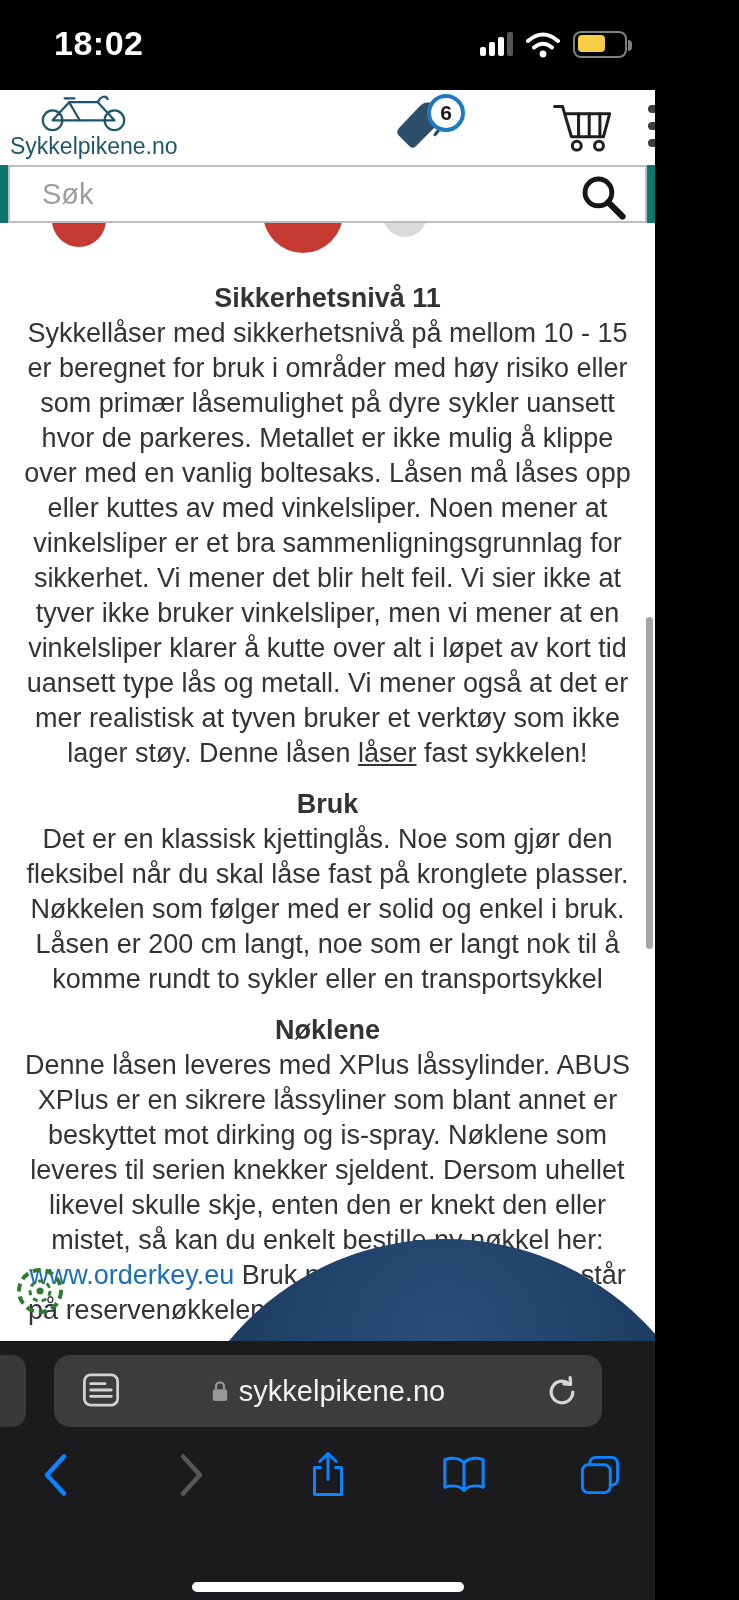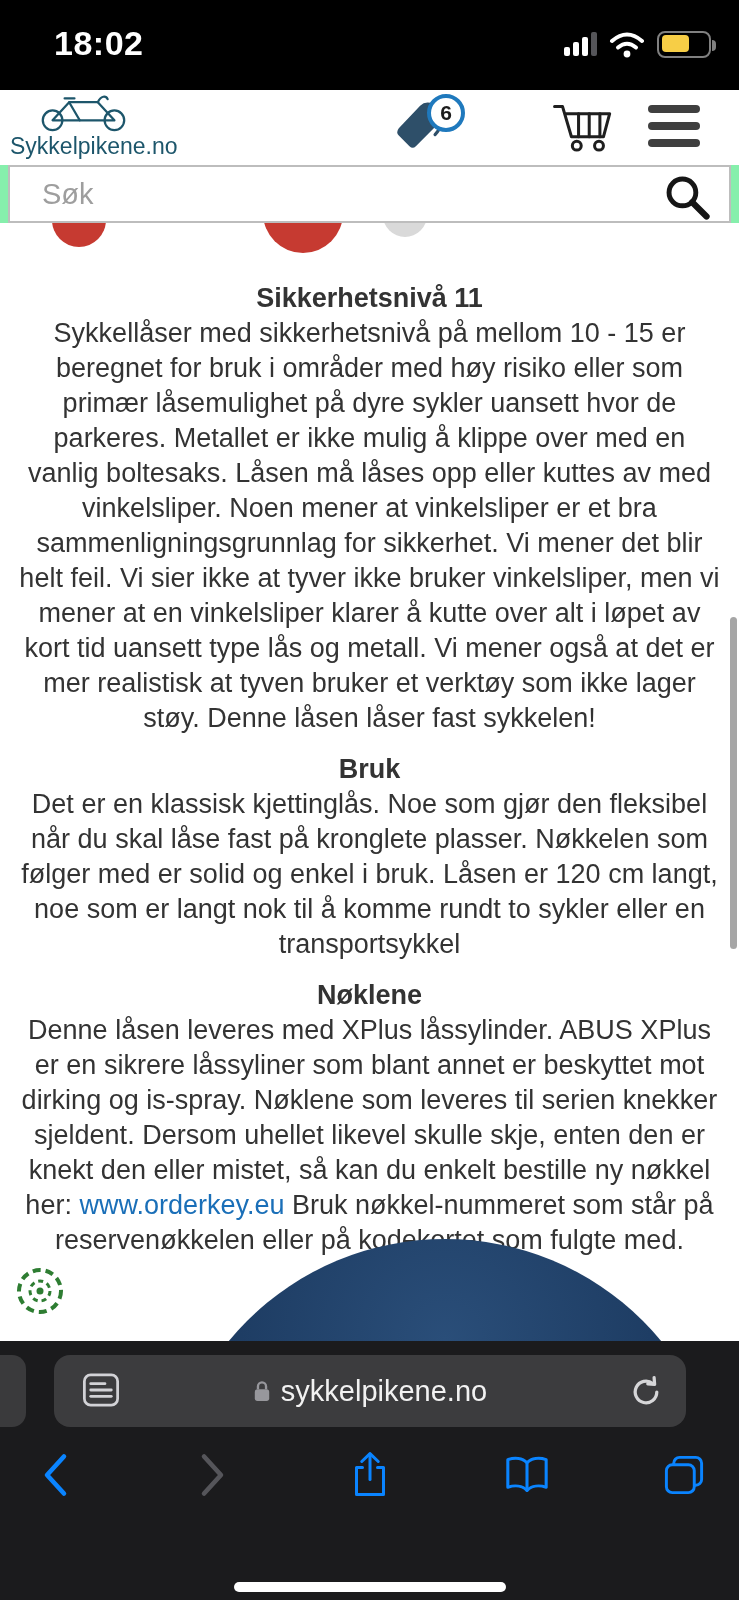--- a/index.html
+++ b/index.html
@@ -1,18 +1,18 @@
 <!DOCTYPE html>
 <html><head>
 <meta charset="utf-8">
 <style>
   * { margin:0; padding:0; box-sizing:border-box; }
   html,body { width:739px; background:#000; }
   body { font-family:"Liberation Sans","DejaVu Sans",sans-serif; }
-  .screen { position:relative; width:739px; height:1600px; overflow:hidden; background:#86efac; }
+  .screen { position:relative; width:655px; height:1600px; overflow:hidden; background:#0f766e; }
 
   
   .statusbar { position:absolute; top:0; left:0; right:0; height:90px; background:#000; }
   .statusbar .time { position:absolute; left:54px; top:24px; color:#fff; font-size:34px; font-weight:700; letter-spacing:.5px; }
   .status-icons { position:absolute; right:28px; top:30px; display:flex; align-items:center; gap:12px; height:28px; }
   .sigbars { display:flex; align-items:flex-end; gap:3px; height:24px; }
   .sigbars span { width:6px; border-radius:2px; background:#fff; display:block; }
   .sigbars span:nth-child(1){height:9px;} .sigbars span:nth-child(2){height:14px;}
   .sigbars span:nth-child(3){height:19px;} .sigbars span:nth-child(4){height:24px; background:#555559;}
   .battery { position:relative; width:54px; height:27px; border:2.5px solid rgba(255,255,255,.5); border-radius:8px; }
@@ -38,21 +38,21 @@
 
   
   .content { position:absolute; top:223px; left:0; right:0; height:1118px; background:#fff; overflow:hidden;text-align:center; }
   .arc { position:absolute; border-radius:50%; }
   .arc1 { left:52px; top:-30px; width:54px; height:54px; background:#c63a31; }
   .arc2 { left:263px; top:-50px; width:80px; height:80px; background:#c63a31; }
   .arc3 { left:383px; top:-30px; width:44px; height:44px; background:#d9d9d9; }
   .article { padding:58px 18px 0 18px; color:#333; font-size:27px; line-height:35px; }
   .article h2 { font-size:27px; line-height:35px; font-weight:700; color:#333; }
   .article h2.gap { margin-top:16px; }
-  .article .u { }
+  .article .u { text-decoration:underline; }
   .article a.link { color:#1a6fb8; text-decoration:none; cursor:pointer; }
   .eco { position:absolute; left:16px; top:1044px; width:48px; height:48px; }
   .blob { position:absolute; left:165px; top:1016px; width:560px; height:560px; border-radius:50%;
           background:radial-gradient(circle at 50% 18%, #2a4e79 0%, #1c3a60 45%, #142c4c 80%); }
 
   
   .scrollbar { position:absolute; right:2px; top:617px; width:7px; height:332px; border-radius:4px; background:#a6a6a6; }
 
   
   .safari { position:absolute; top:1341px; left:0; right:0; height:259px; background:#1b1b1d; }
@@ -149,21 +149,21 @@
   <div class="content">
     <div class="arc arc1"></div>
     <div class="arc arc2"></div>
     <div class="arc arc3"></div>
 
     <div class="article">
       <h2>Sikkerhetsnivå 11</h2>
       <p><span>Sykkellåser med sikkerhetsnivå på mellom 10 - 15 er beregnet for bruk i områder med høy risiko eller som primær låsemulighet på dyre sykler uansett hvor de parkeres. Metallet er ikke mulig å klippe over med en vanlig boltesaks. Låsen må låses opp eller kuttes av med vinkelsliper. Noen mener at vinkelsliper er et bra sammenligningsgrunnlag for sikkerhet. Vi mener det blir helt feil. Vi sier ikke at tyver ikke bruker vinkelsliper, men vi mener at en vinkelsliper klarer å kutte over alt i løpet av kort tid uansett type lås og metall. Vi mener også at det er mer realistisk at tyven bruker et verktøy som ikke lager støy. Denne låsen </span><span class="u">låser</span><span> fast sykkelen!</span></p>
 
       <h2 class="gap">Bruk</h2>
-      <p>Det er en klassisk kjettinglås. Noe som gjør den fleksibel når du skal låse fast på kronglete plasser. Nøkkelen som følger med er solid og enkel i bruk. Låsen er 120 cm langt, noe som er langt nok til å komme rundt to sykler eller en transportsykkel</p>
+      <p>Det er en klassisk kjettinglås. Noe som gjør den fleksibel når du skal låse fast på kronglete plasser. Nøkkelen som følger med er solid og enkel i bruk. Låsen er 200 cm langt, noe som er langt nok til å komme rundt to sykler eller en transportsykkel</p>
 
       <h2 class="gap">Nøklene</h2>
       <p><span>Denne låsen leveres med XPlus låssylinder. ABUS XPlus er en sikrere låssyliner som blant annet er beskyttet mot dirking og is-spray. Nøklene som leveres til serien knekker sjeldent. Dersom uhellet likevel skulle skje, enten den er knekt den eller mistet, så kan du enkelt bestille ny nøkkel her: </span><a class="link">www.orderkey.eu</a><span> Bruk nøkkel-nummeret som står på reservenøkkelen eller på kodekortet som fulgte med.</span></p>
     </div>
 
     <svg class="eco" viewBox="0 0 48 48">
       <circle cx="24" cy="24" r="21" fill="none" stroke="#2e7d32" stroke-width="4" stroke-dasharray="8 5"></circle>
       <circle cx="24" cy="24" r="10" fill="none" stroke="#2e7d32" stroke-width="3" stroke-dasharray="5 4"></circle>
       <circle cx="24" cy="24" r="3.5" fill="#2e7d32"></circle>
     </svg>

